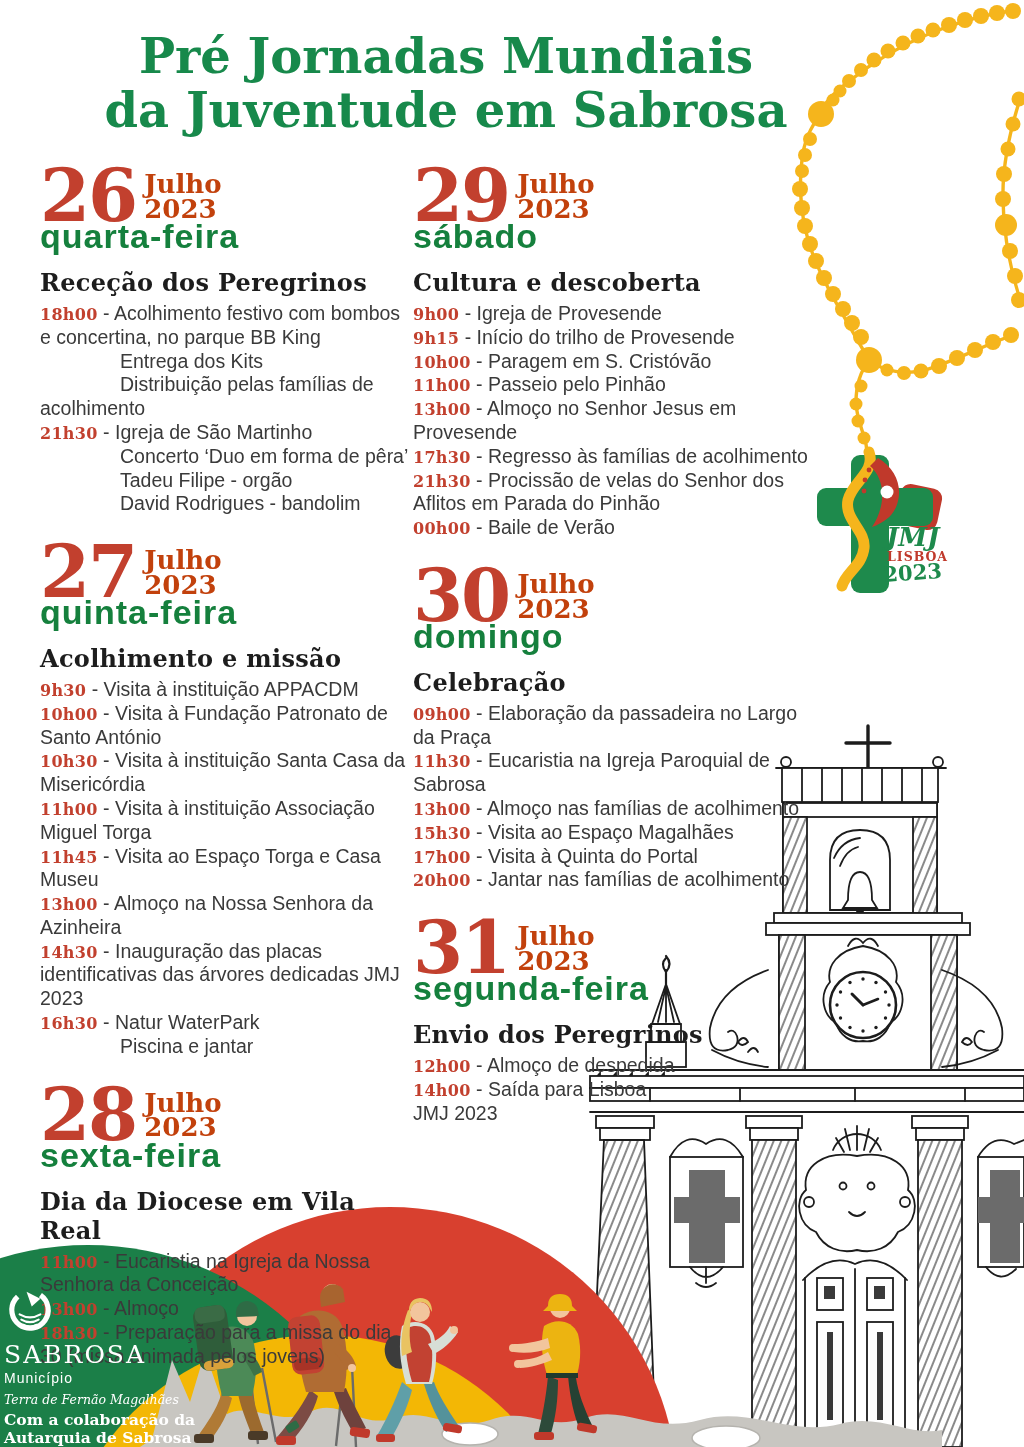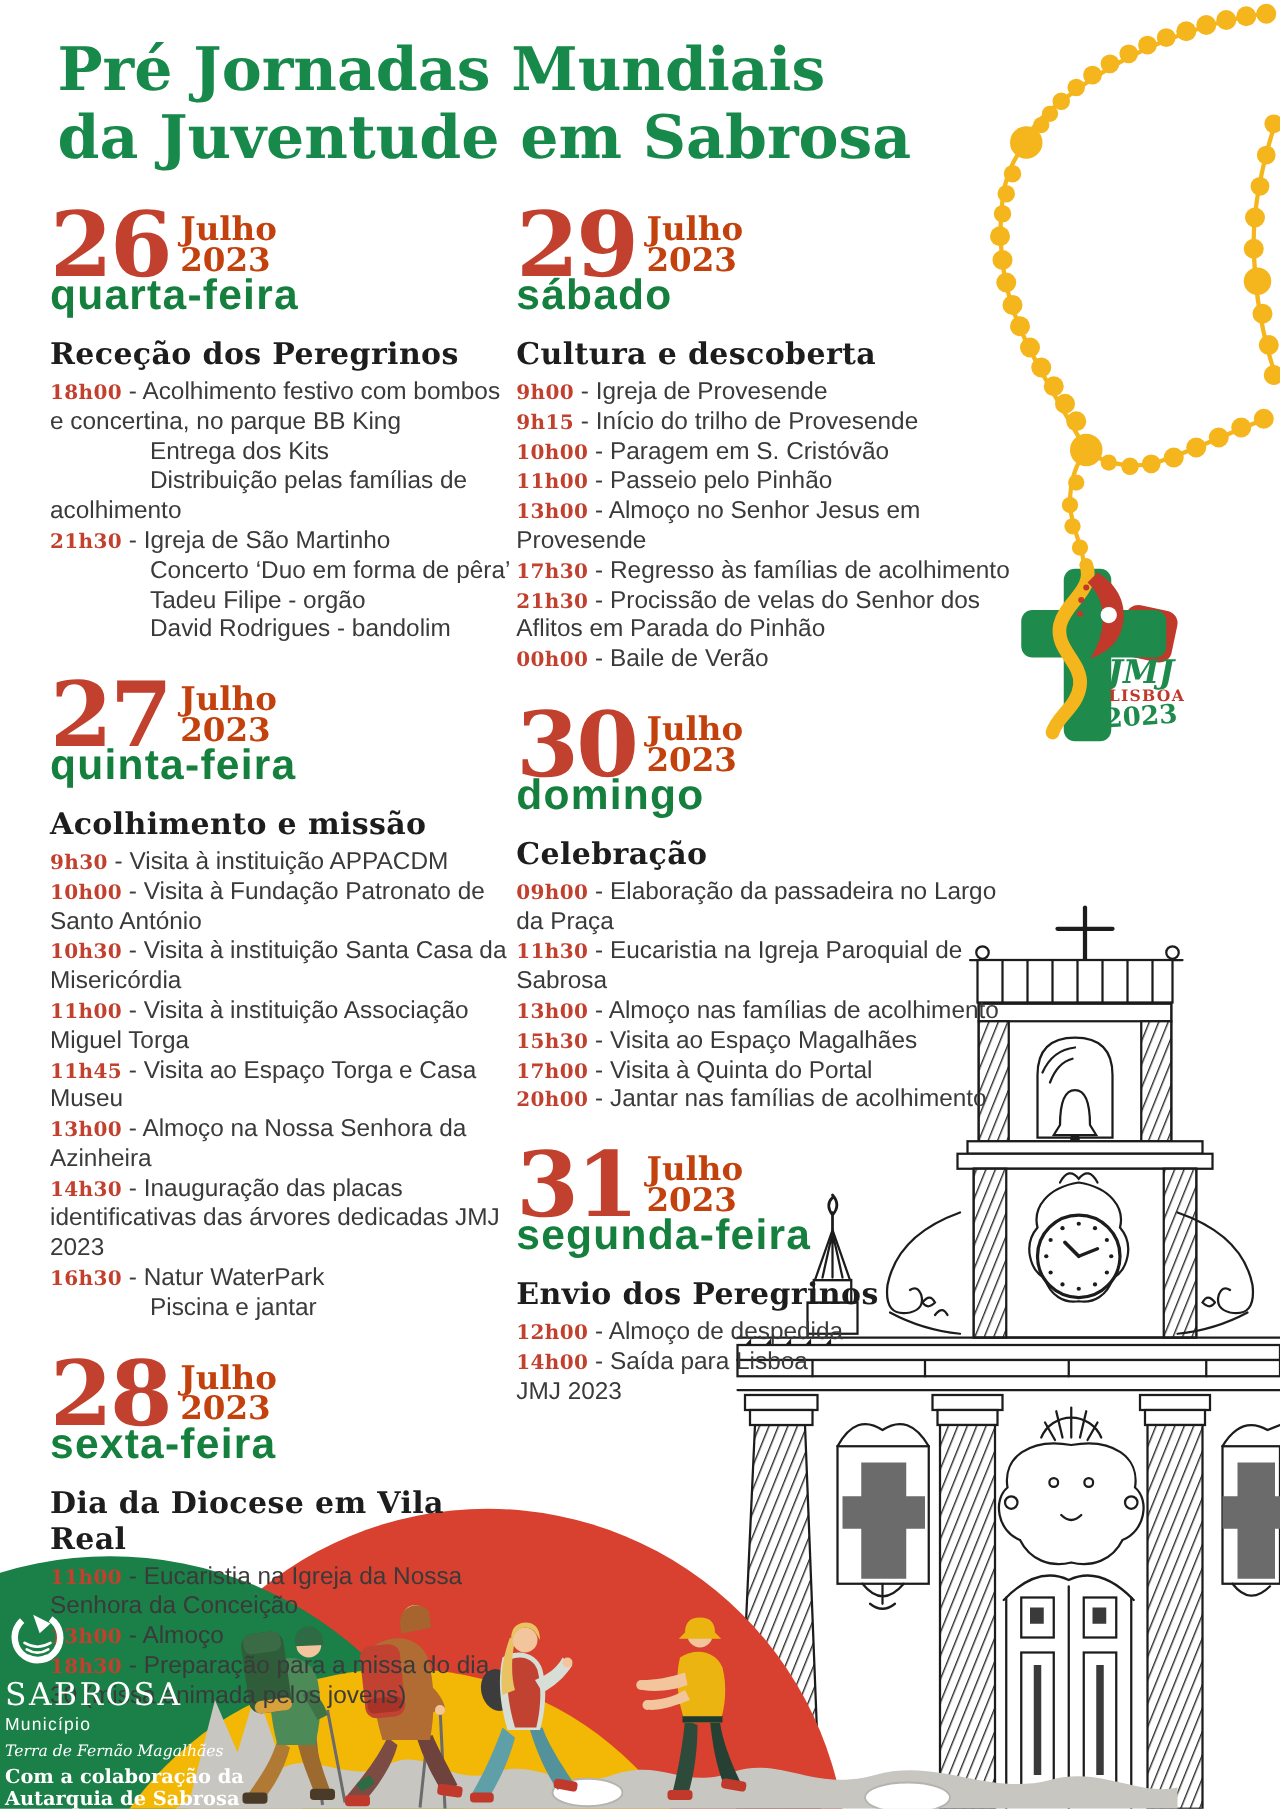--- a/index.html
+++ b/index.html
@@ -336,21 +336,21 @@
       <path d="M548 1338 C536 1342 524 1344 514 1344 L514 1352 C526 1354 540 1352 550 1348 Z" fill="#f2c59d"></path>
       <path d="M548 1352 C538 1358 528 1360 518 1360 L520 1368 C530 1368 542 1364 552 1360 Z" fill="#f2c59d"></path>
       <circle cx="513" cy="1348" r="4" fill="#f2c59d"></circle>
         <circle cx="518" cy="1364" r="4" fill="#f2c59d"></circle>
       <circle cx="560" cy="1308" r="10" fill="#f2c59d"></circle>
       <path d="M548 1306 Q548 1294 560 1294 Q572 1294 572 1306 L577 1311 L543 1311 Z" fill="#ecb411"></path>
     </g>
   </g>
 </svg>
 
-<div id="title" class="abs" style="z-index:3;">
+<div id="title" class="abs" style="z-index:3;text-align:center;">
   <div>Pré Jornadas Mundiais</div>
   <div>da Juventude em Sabrosa</div>
 </div>
 
 <div id="col-left" class="abs col" style="z-index:3;">
     <section class="day">
       <div class="day-head">
         <span class="day-num">26</span>
         <span class="day-my">
           <span class="day-month">Julho</span>

